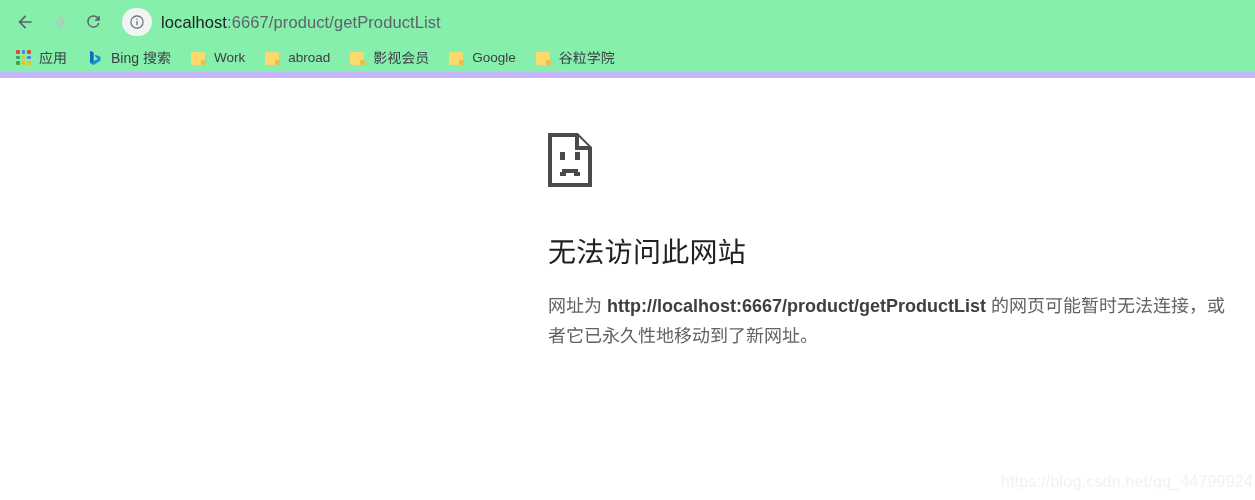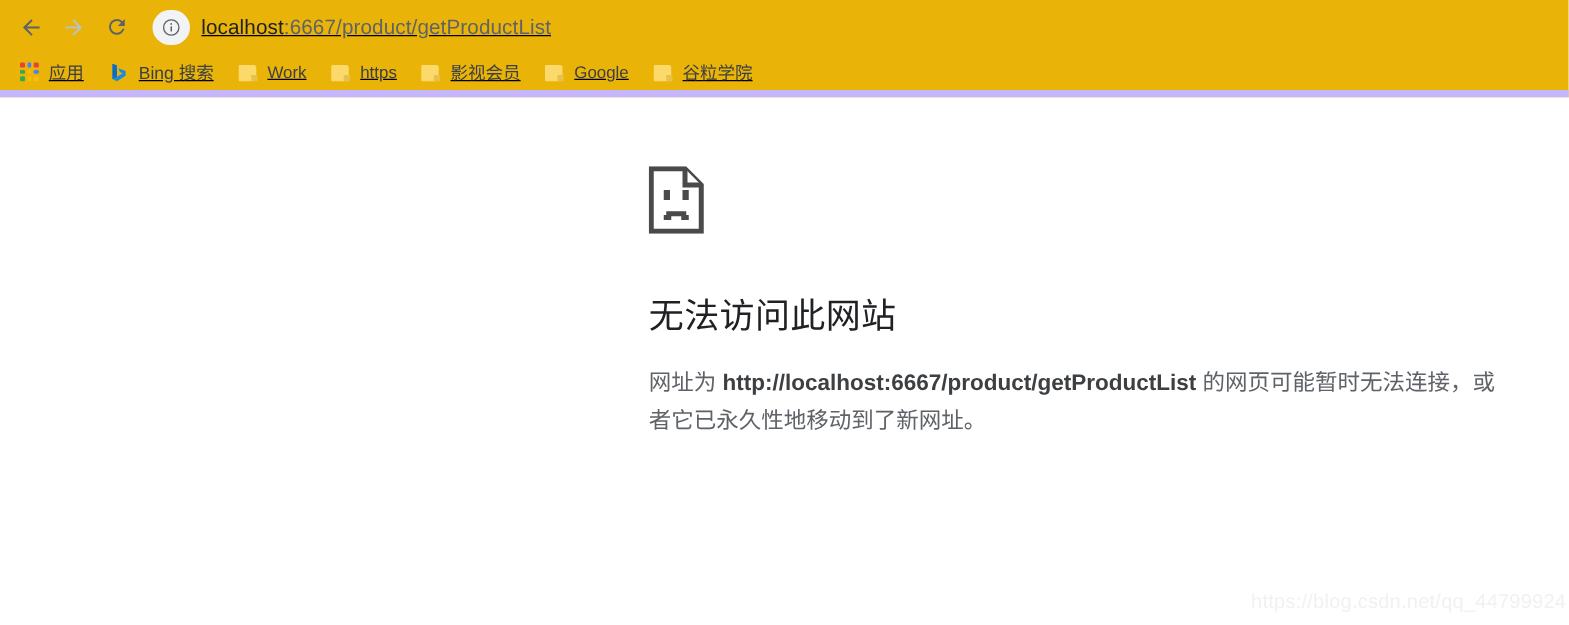--- a/index.html
+++ b/index.html
@@ -11,22 +11,21 @@
     width: 1255px;
     height: 500px;
     overflow: hidden;
     background: #ffffff;
     font-family: "Liberation Sans", "DejaVu Sans", sans-serif;
     -webkit-font-smoothing: antialiased;
   }
 
   
   .browser-chrome {
-    background: #eab308;
-    text-decoration: underline;
+    background: #86efac;
   }
 
   .toolbar {
     height: 43px;
     display: flex;
     align-items: center;
     padding: 0 0 0 8px;
     box-sizing: border-box;
   }
 
@@ -140,21 +139,21 @@
   .bing-ico { width: 16px; height: 16px; flex: 0 0 auto; display:block; }
 
   
   .page {
     position: relative;
     height: 421px;
     background: #ffffff;
   }
   .error-content {
     position: absolute;
-    left: 519px;
+    left: 548px;
     top: 0;
     width: 700px;
   }
   .sad-icon {
     margin-top: 55px;
     width: 46px;
     height: 54px;
     display: block;
   }
   .error-title {
@@ -267,21 +266,21 @@
           <span class="shade"></span>
       </span>
       <span class="bm-label">Work</span>
     </div>
 
     <div class="bookmark">
       <span class="folder-ico">
         <span class="body"></span>
           <span class="shade"></span>
       </span>
-      <span class="bm-label">https</span>
+      <span class="bm-label">abroad</span>
     </div>
 
     <div class="bookmark cjk">
       <span class="folder-ico">
         <span class="body"></span>
           <span class="shade"></span>
       </span>
       <span class="bm-label">影视会员</span>
     </div>
 

